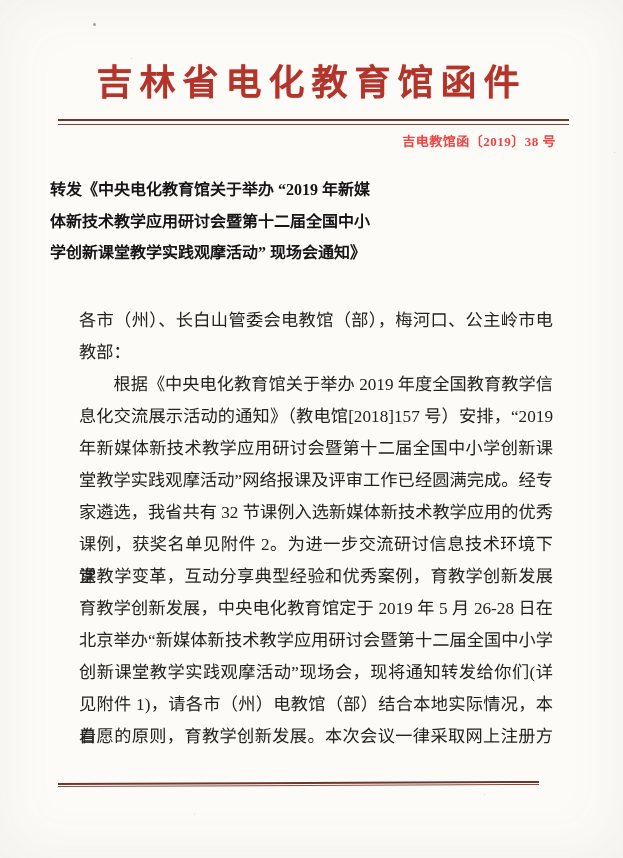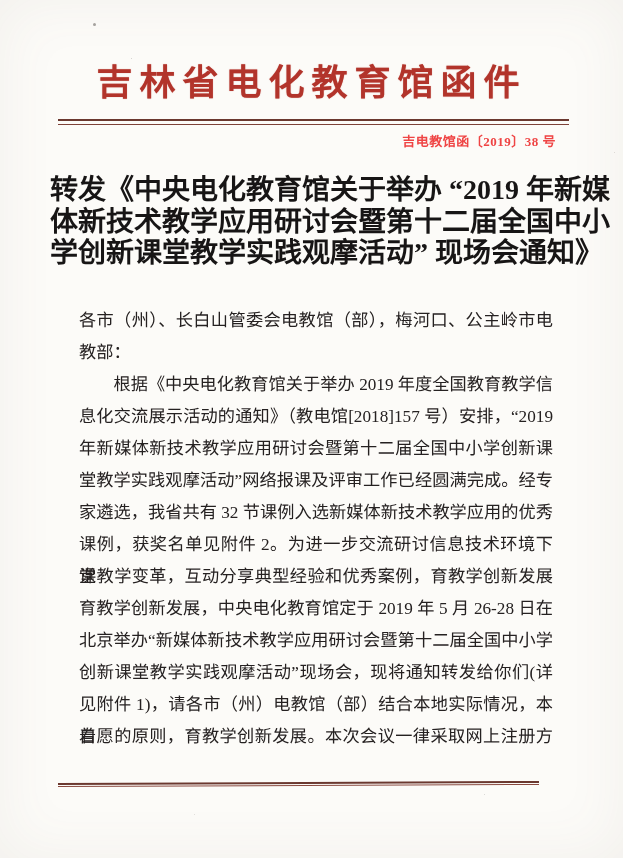--- a/index.html
+++ b/index.html
@@ -41,21 +41,21 @@
   .doc-number {
     position:absolute; right:67px; top:131px;
     font-size:13px; font-weight:bold;
     color:#ef4444;
     letter-spacing:0.5px;
     white-space:nowrap;
   }
   .doc-title {
     position:absolute; left:50px; top:174px;
     width:523px;
-    font-size:28px; font-weight:bold;
+    font-size:16px; font-weight:bold;
     line-height:31.5px;
     color:#171515;
   }
   .doc-title .title-line { white-space:nowrap; }
   .body-block {
     position:absolute; left:79px; top:305px;
     width:474px;
     font-size:17.2px;
     color:#252121;
   }

